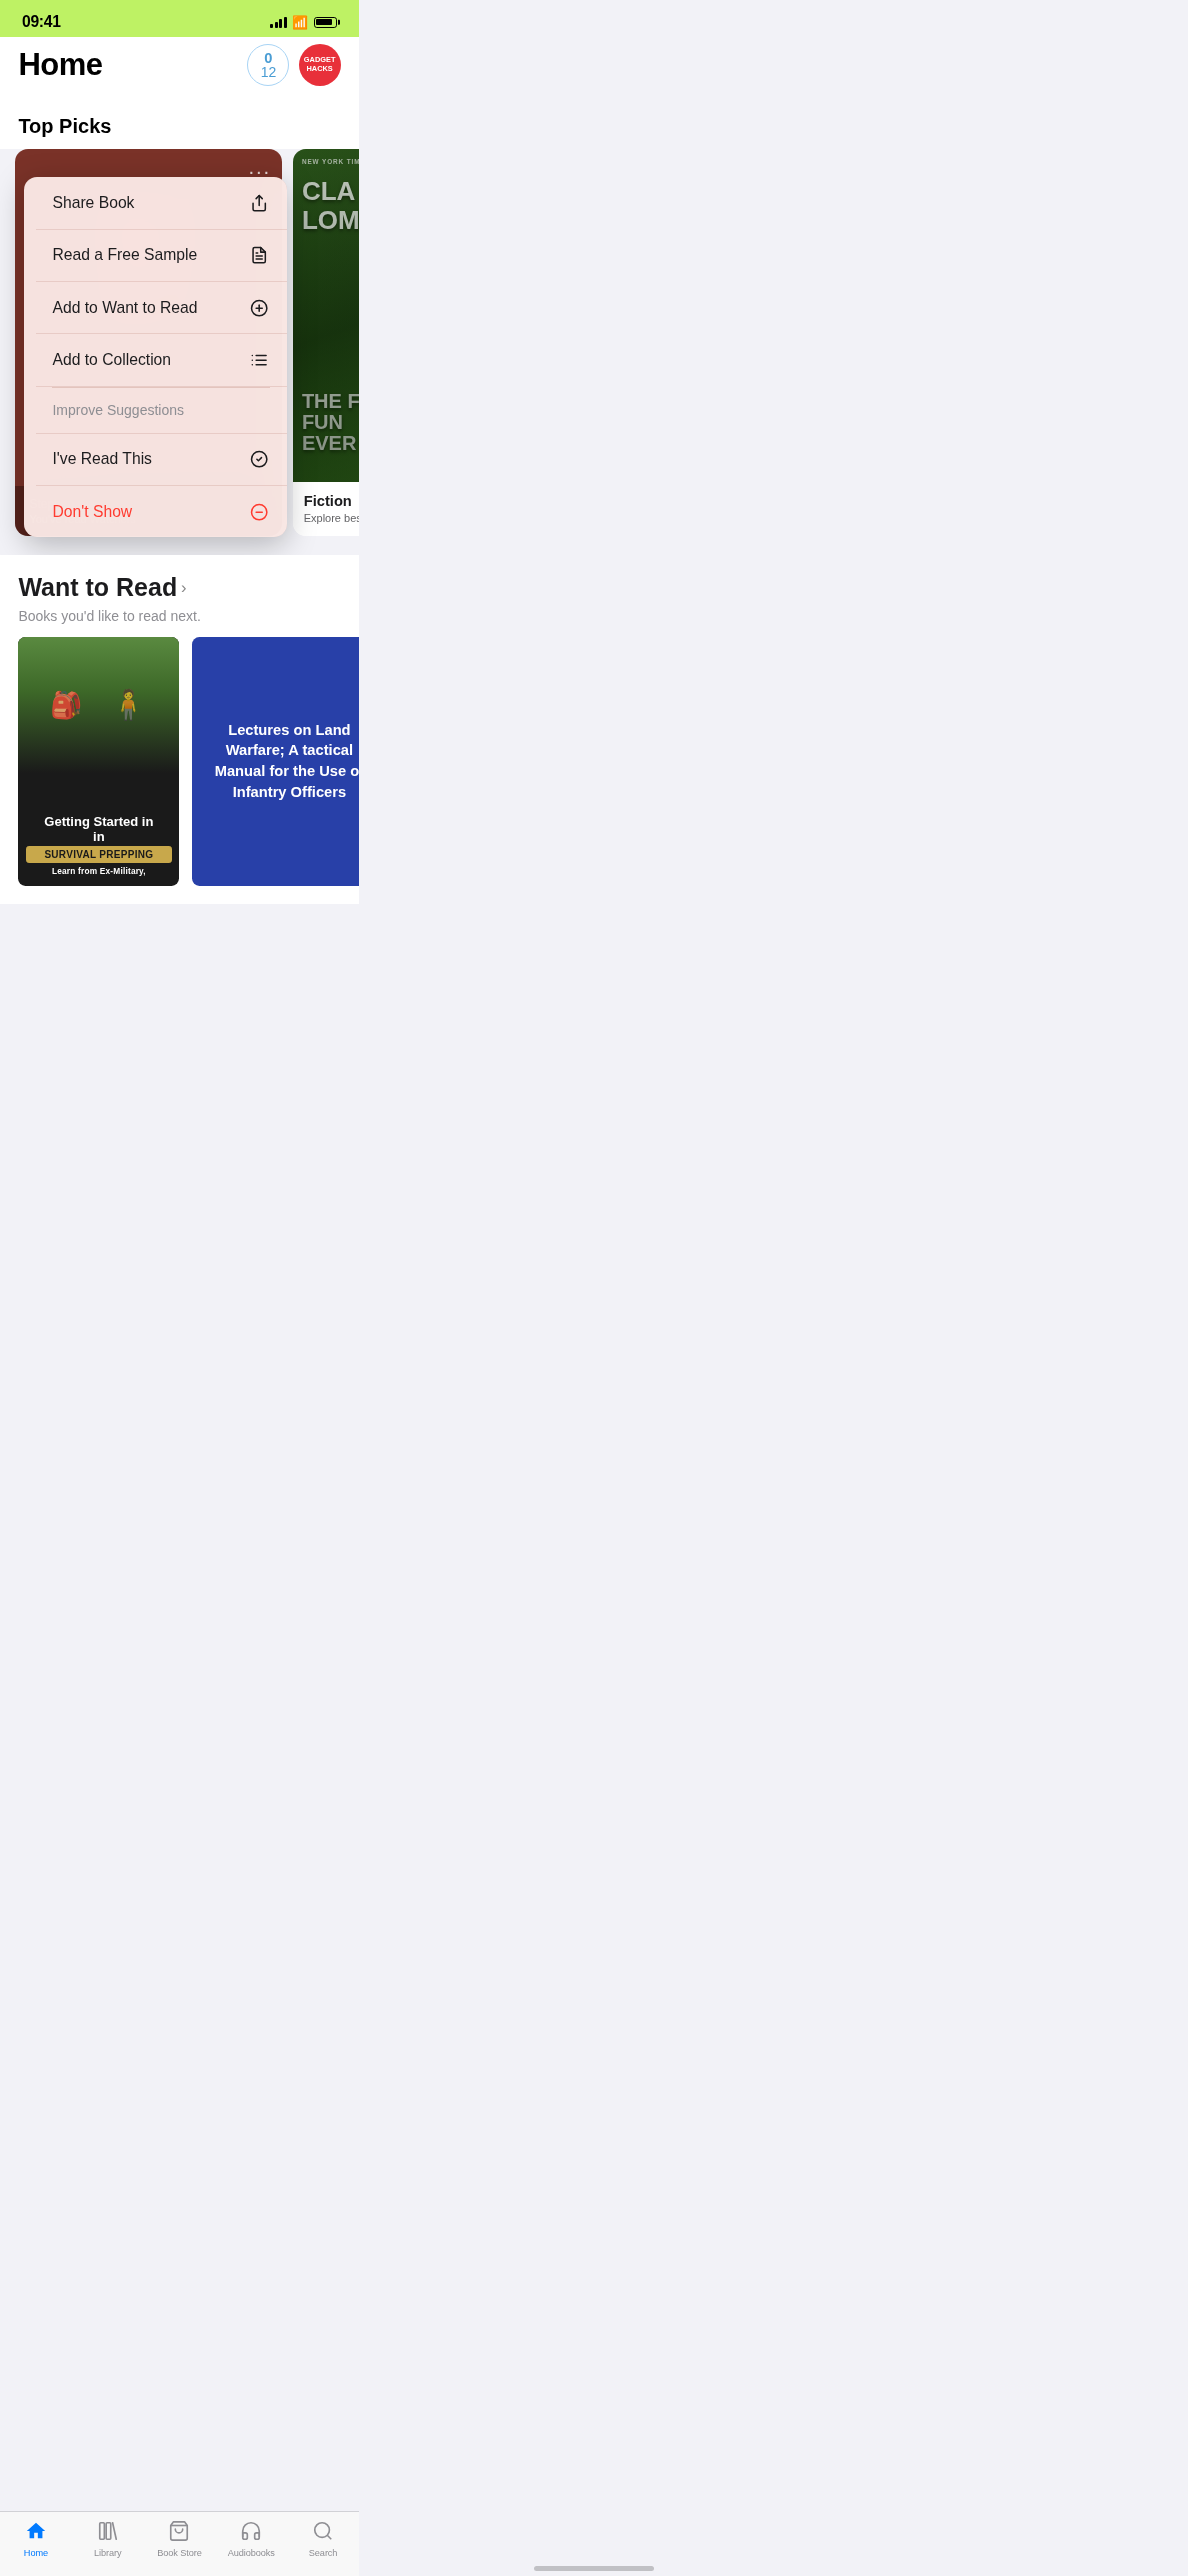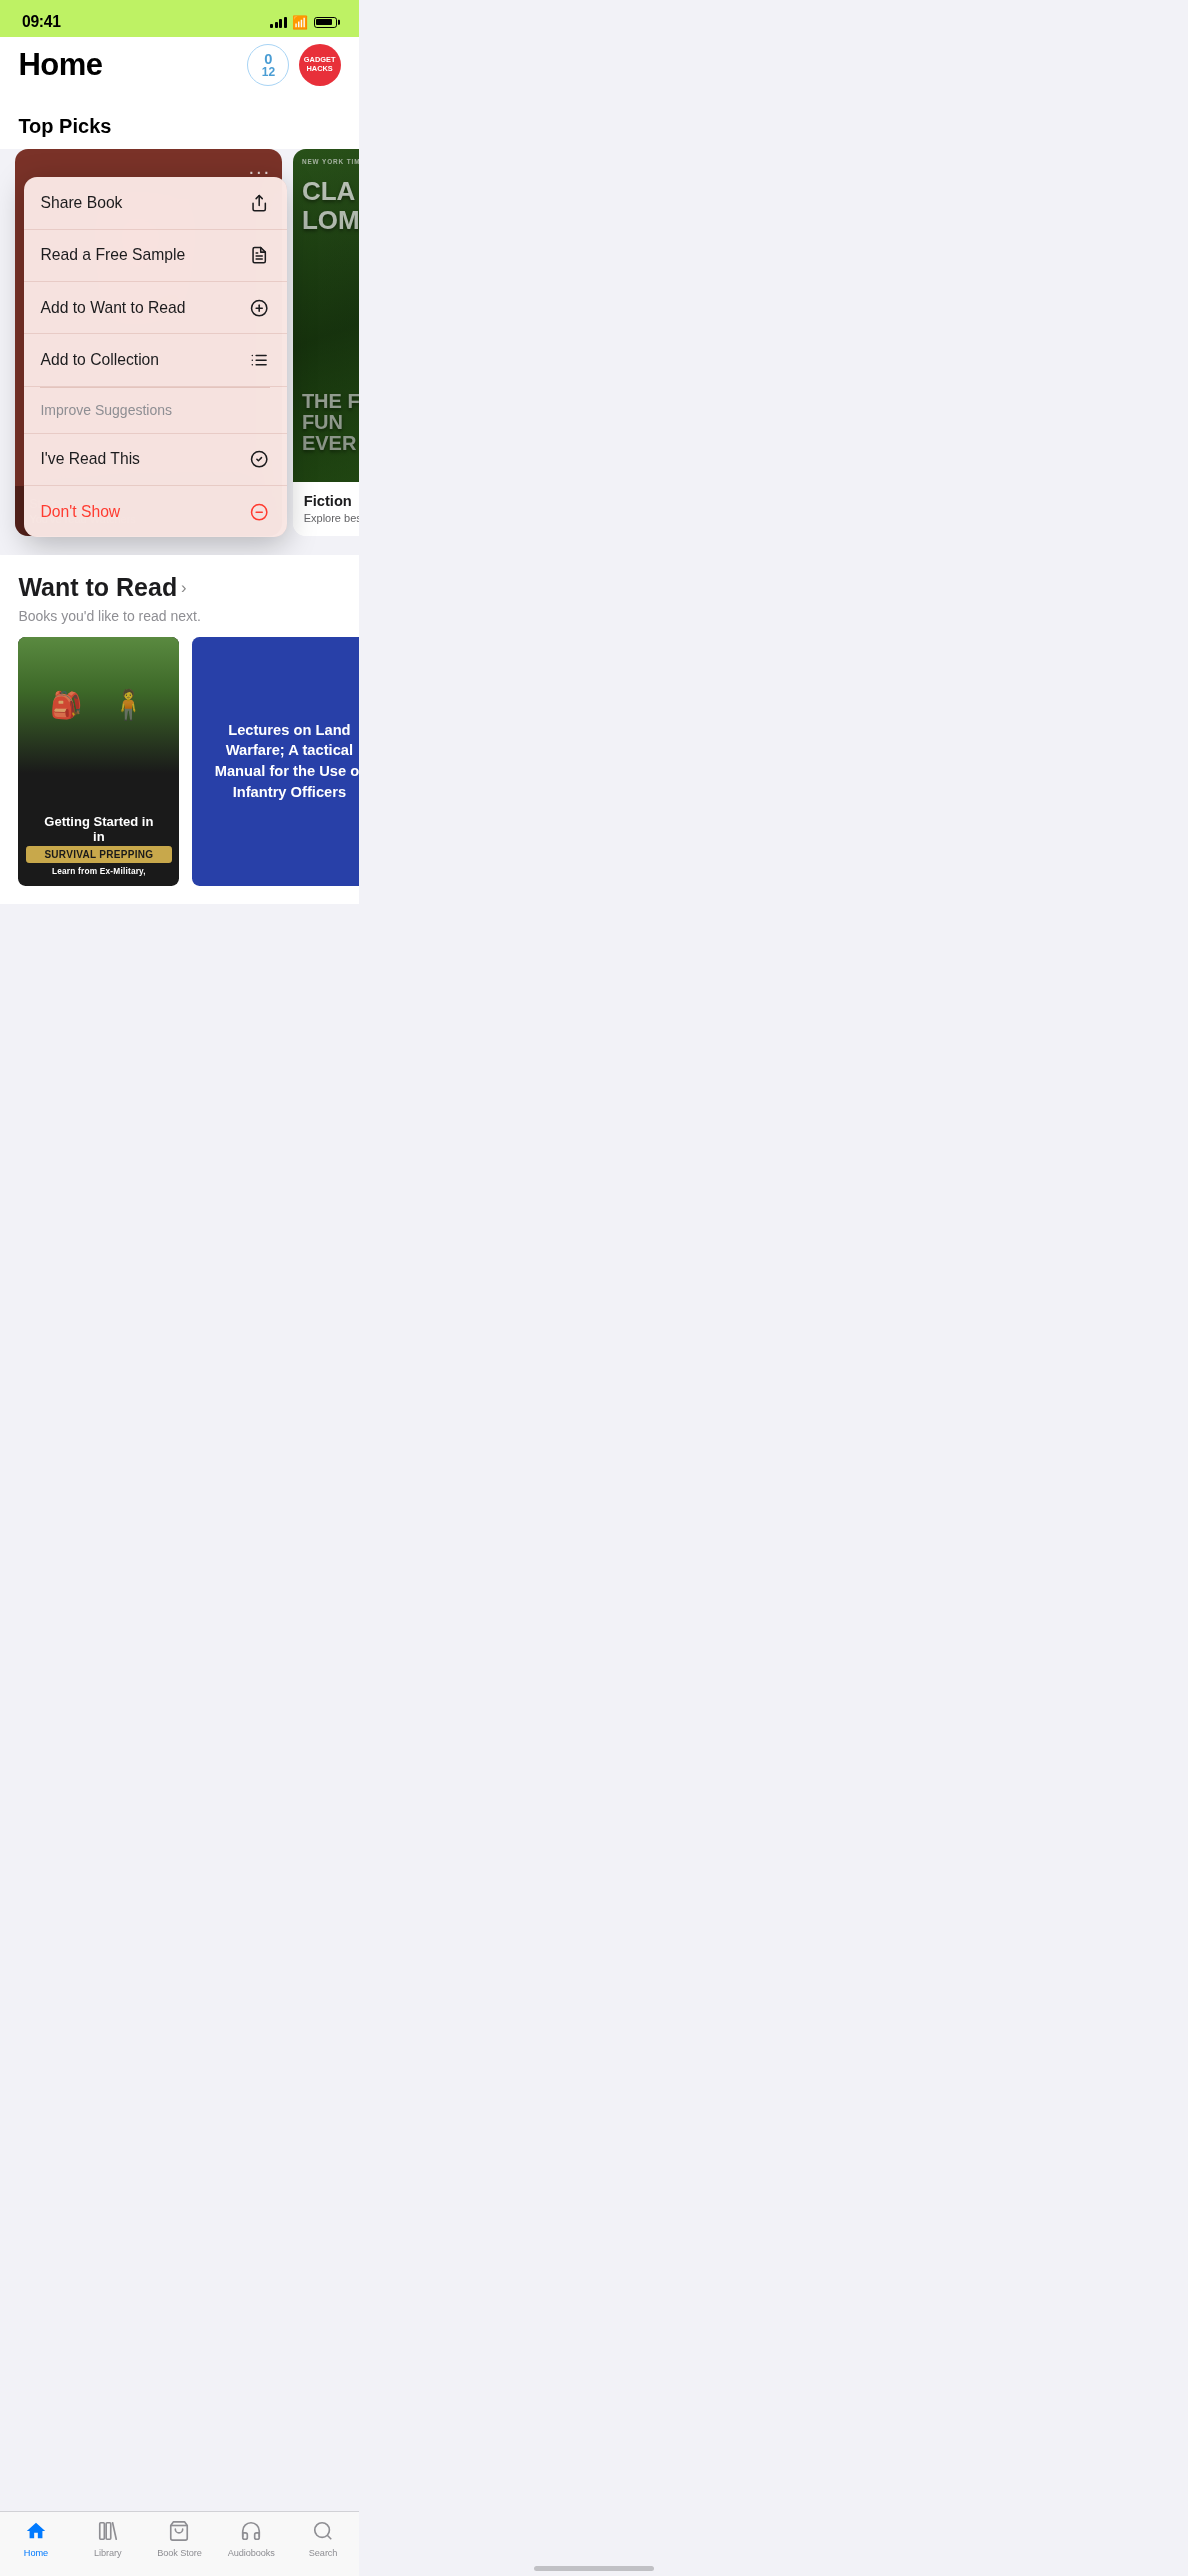--- a/index.html
+++ b/index.html
@@ -105,24 +105,23 @@
       align-items: center;
       justify-content: center;
     }
     .notification-badge .count {
       font-size: 14.7px;
       font-weight: 600;
       color: #4a9dd4;
       line-height: 1;
     }
     .notification-badge .sub {
-      font-size: 12px;
+      font-size: 14px;
       color: #4a9dd4;
       line-height: 1;
-      font-weight: bold;
     }
     .gadget-hacks-badge {
       width: 42px;
       height: 42px;
       border-radius: 50%;
       background: #e8303a;
       display: flex;
       flex-direction: column;
       align-items: center;
       justify-content: center;
@@ -217,20 +216,21 @@
       position: absolute;
       top: 28px;
       left: 9.2px;
       width: 263px;
       background: rgba(250, 232, 229, 0.97);
       border-radius: 13px;
       overflow: hidden;
       z-index: 100;
       box-shadow: 0 7.4px 29.5px rgba(0,0,0,0.25);
       backdrop-filter: blur(18.4px);
+      padding-left: 12px;
     }
 
     .context-menu-item {
       display: flex;
       align-items: center;
       justify-content: space-between;
       padding: 14.7px 16.6px;
       border-bottom: 0.5px solid rgba(200, 150, 140, 0.3);
       cursor: pointer;
     }

